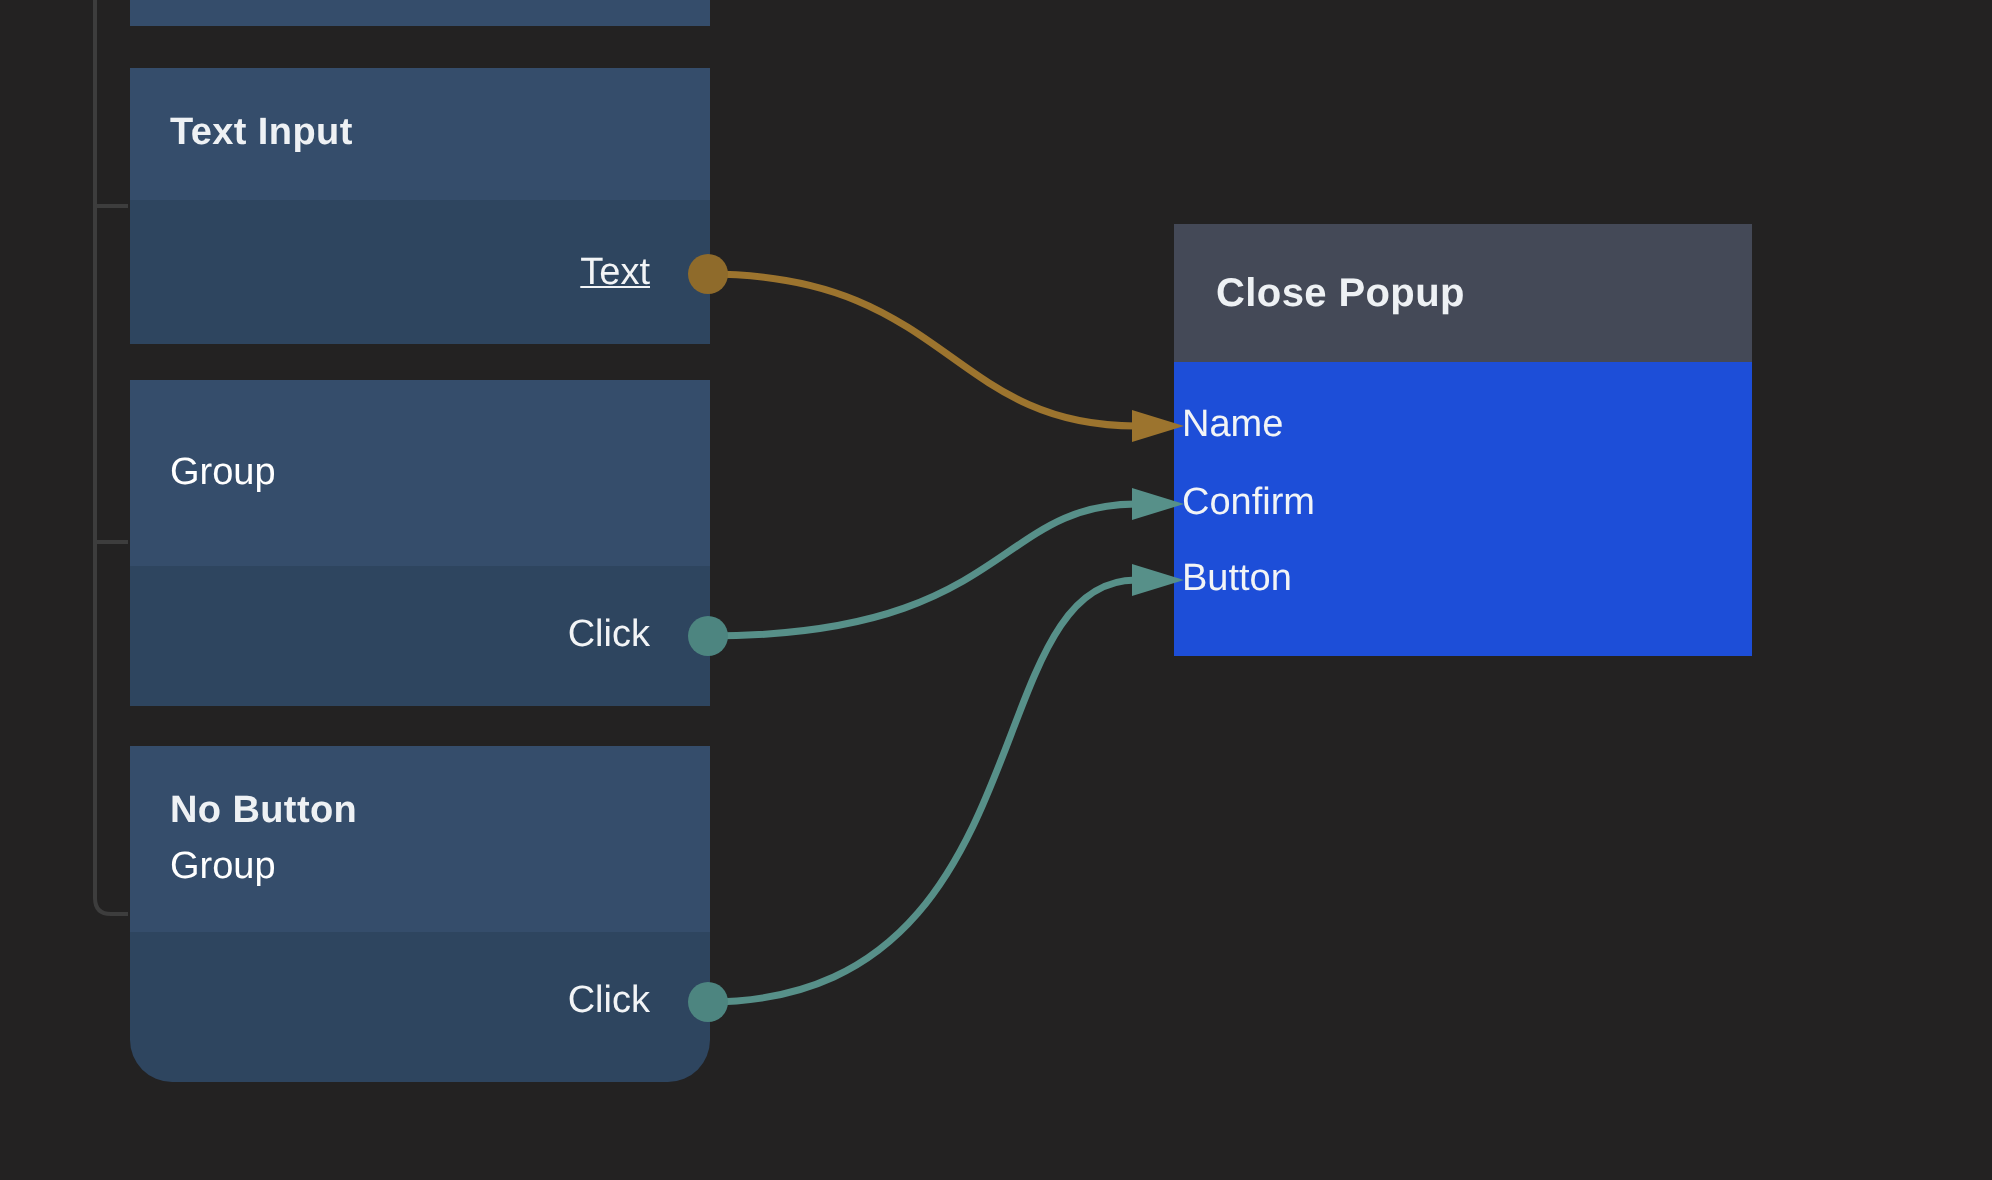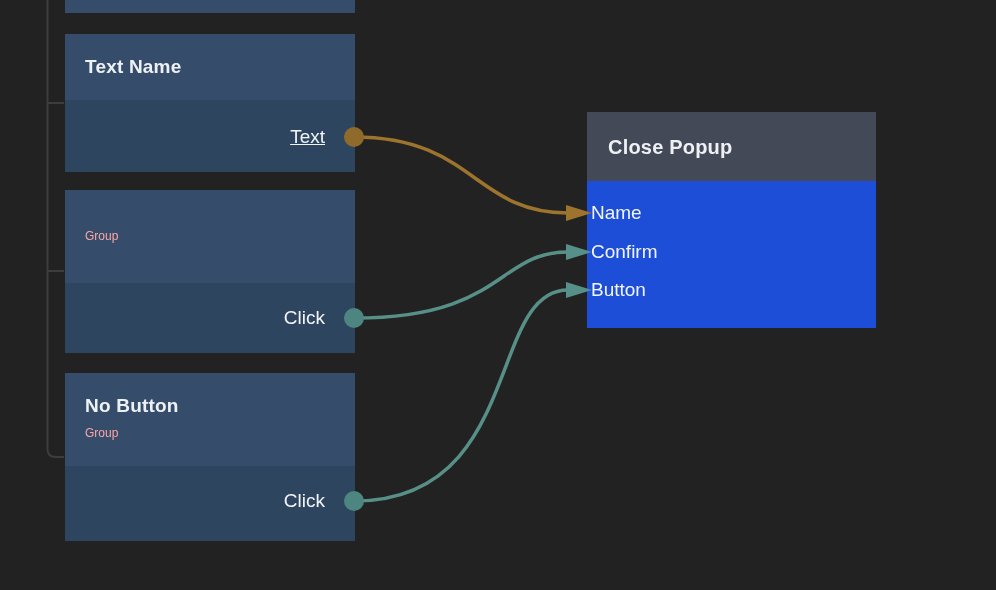--- a/index.html
+++ b/index.html
@@ -10,21 +10,21 @@
     -webkit-font-smoothing:antialiased;
   }
   .canvas{position:absolute;inset:0;}
   svg.overlay{position:absolute;left:0;top:0;width:996px;height:590px;pointer-events:none;}
   svg.overlay .hit{pointer-events:all;}
 
   .node{position:absolute;box-sizing:border-box;}
   .node-left{left:65px;width:290px;background:#2e455f;}
   .node-left .hdr{background:#354d6b;display:flex;flex-direction:column;justify-content:center;padding-left:20px;box-sizing:border-box;}
   .title{color:#eef1f4;font-size:19px;font-weight:600;letter-spacing:.2px;line-height:28px;}
-  .subtitle{color:#fca5a5;font-size:12px;font-weight:400;line-height:27px;}
+  .subtitle{color:#ffffff;font-size:19px;font-weight:400;line-height:27px;}
   .port-label{
     position:absolute;right:30px;height:28px;line-height:28px;
     color:#f2f4f6;font-size:19px;text-align:right;
   }
 
   .node-partial{left:65px;top:0;width:290px;height:13px;background:#354d6b;}
 
   .node-close{left:587px;top:112px;width:289px;height:216px;background:#1d4ed8;}
   .node-close .hdr{background:#444957;height:69px;display:flex;align-items:center;padding-left:21px;box-sizing:border-box;}
   .node-close .title{font-size:20px;}
@@ -43,33 +43,33 @@
       <path d="M 47.5 0 V 449 Q 47.5 457 55.5 457 H 64"></path>
       <path d="M 47.5 103 H 64"></path>
       <path d="M 47.5 271 H 64"></path>
     </g>
   </svg>
 
   <div class="node node-partial"></div>
 
   <div class="node node-left" style="top:34px;height:138px;">
     <div class="hdr" style="height:66px;">
-      <div class="title">Text Name</div>
+      <div class="title">Text Input</div>
     </div>
     <div class="port-label" style="top:89px;text-decoration:underline;">Text</div>
   </div>
 
   <div class="node node-left" style="top:190px;height:163px;">
     <div class="hdr" style="height:93px;">
       <div class="subtitle">Group</div>
     </div>
     <div class="port-label" style="top:114px;">Click</div>
   </div>
 
-  <div class="node node-left" style="top:373px;height:168px;">
+  <div class="node node-left" style="top:373px;height:168px;border-radius:21px;">
     <div class="hdr" style="height:93px;">
       <div class="title">No Button</div>
       <div class="subtitle">Group</div>
     </div>
     <div class="port-label" style="top:114px;">Click</div>
   </div>
 
   <div class="node node-close">
     <div class="hdr">
       <div class="title">Close Popup</div>

